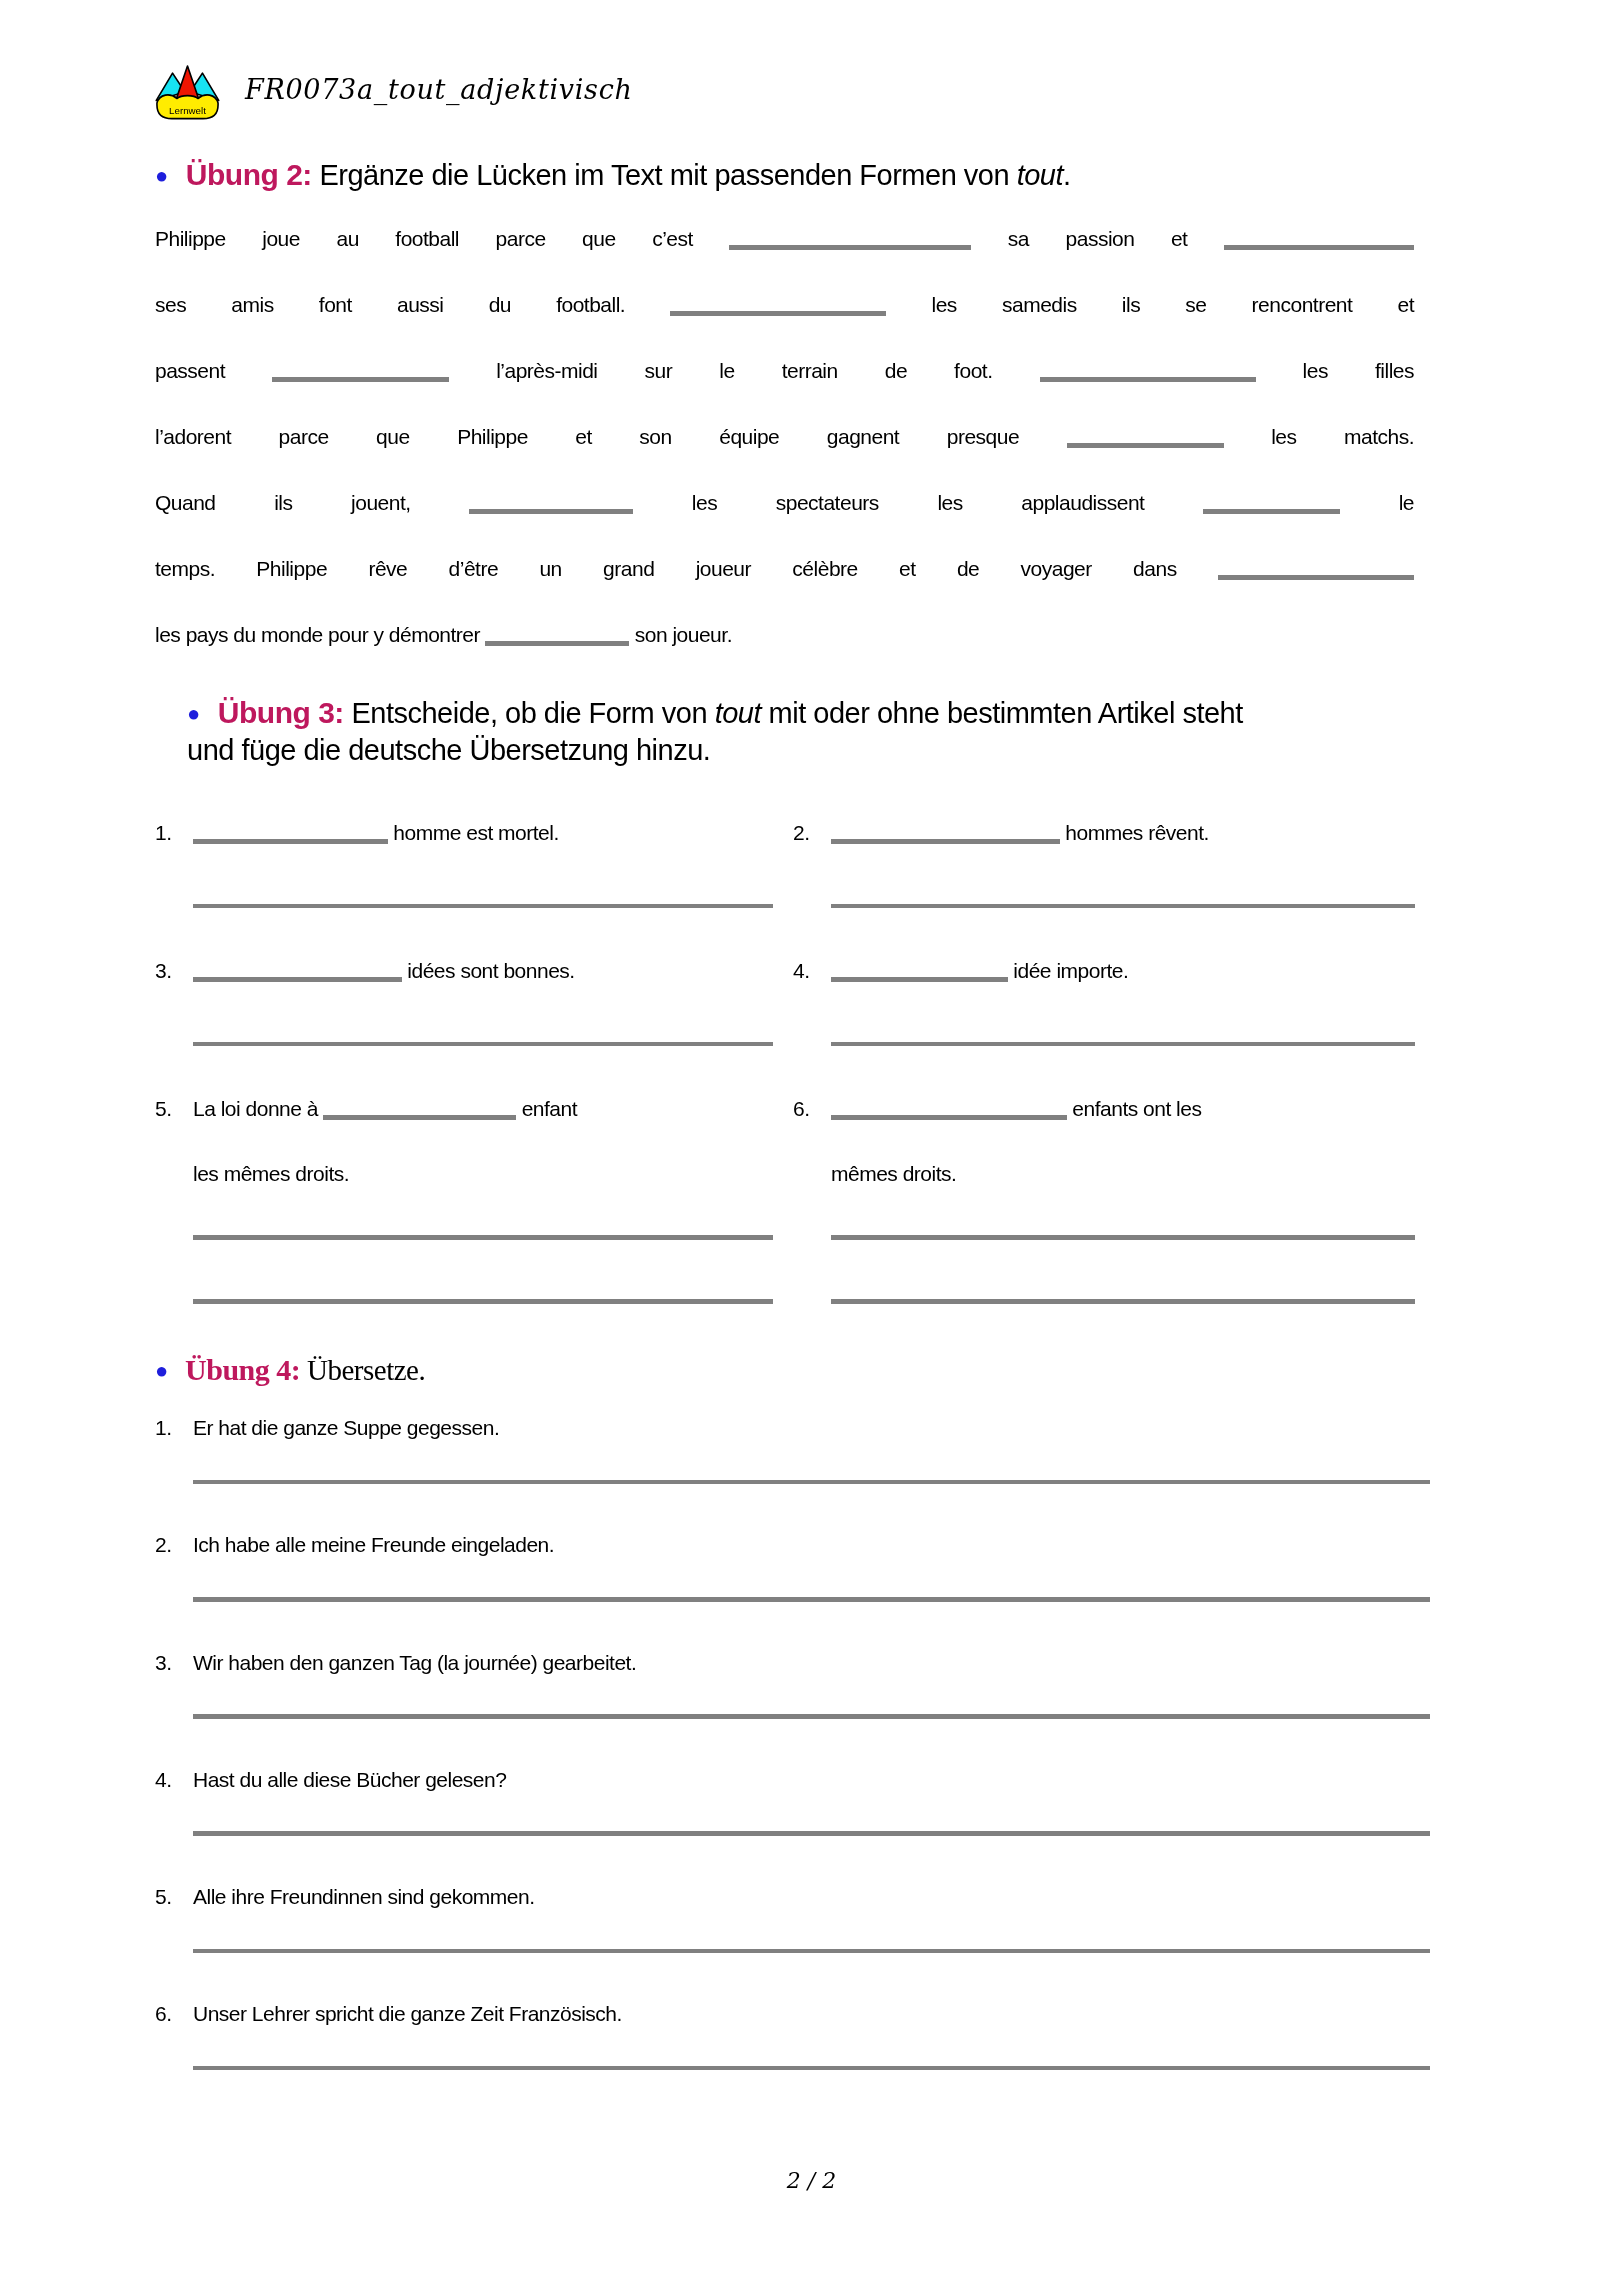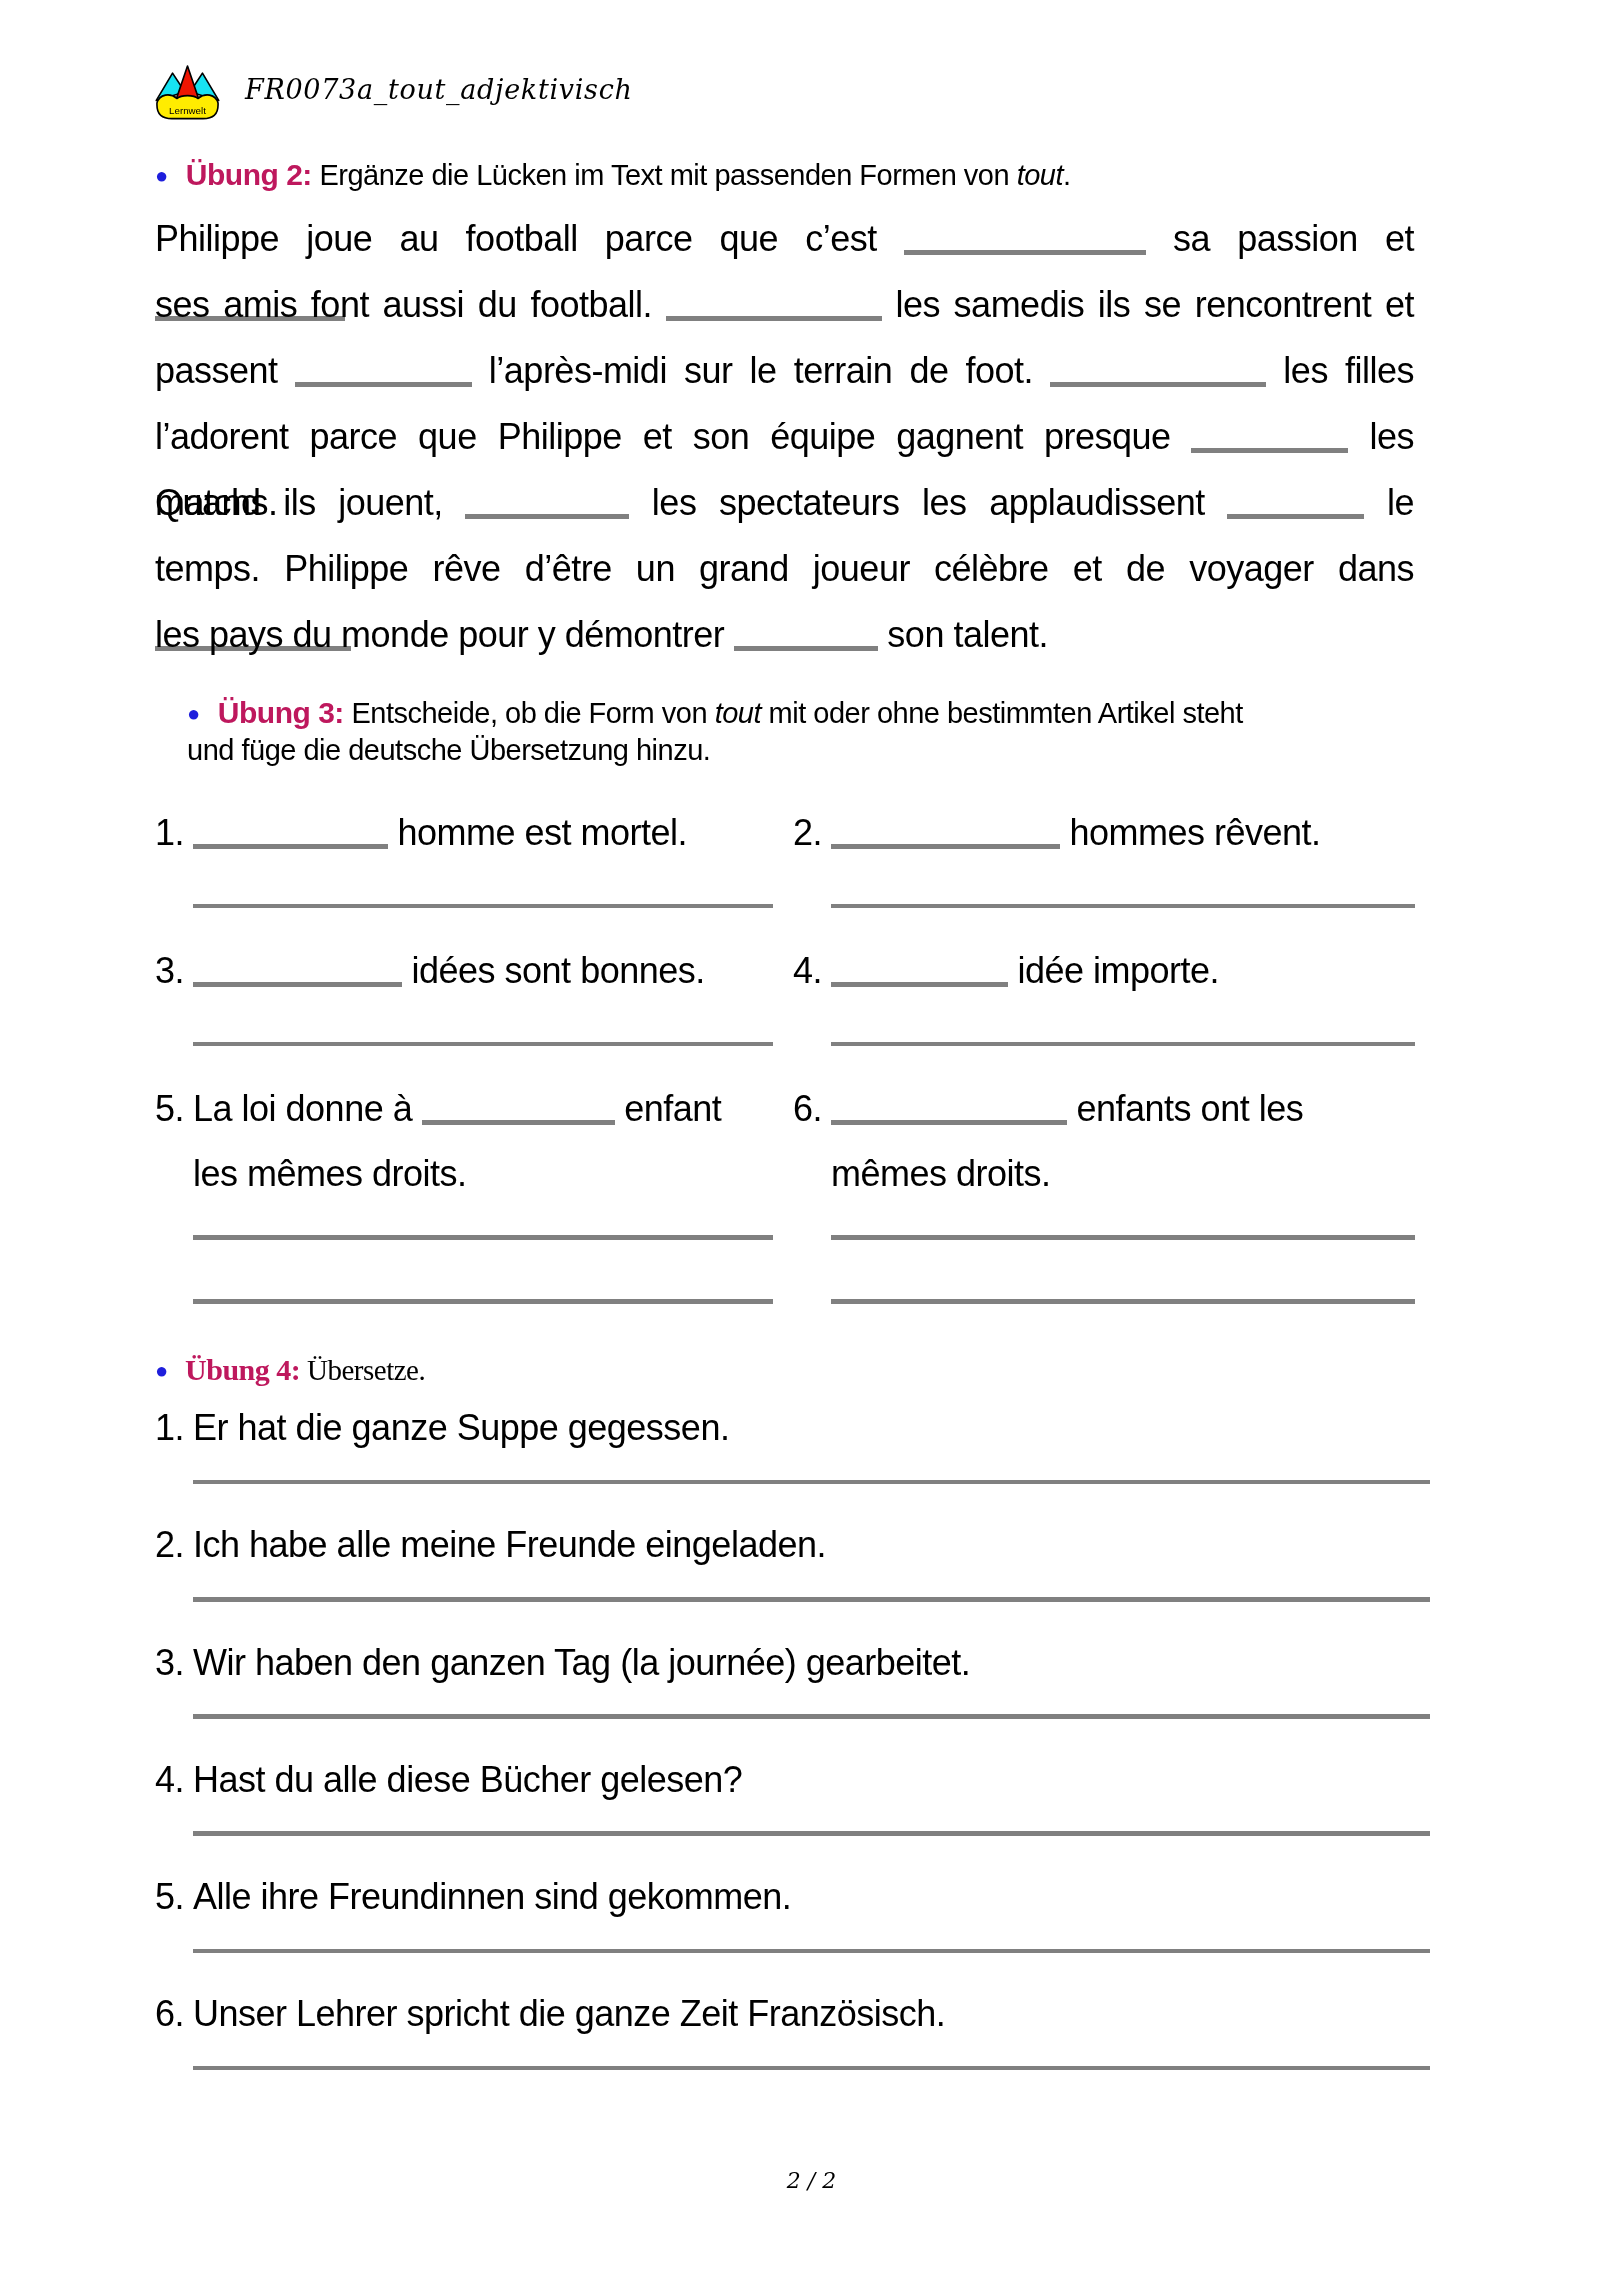--- a/index.html
+++ b/index.html
@@ -21,21 +21,21 @@
 
   
   .exhead{font-size:29px;letter-spacing:-0.5px;line-height:37px;}
   .exhead.mt1{margin-top:35px;}
   .bullet{color:#1e1edc;font-size:22px;margin-right:10.5px;vertical-align:2px;}
   .exlabel{color:#be185d;font-weight:bold;font-size:30px;}
   .it{font-style:italic;}
   .jfull{text-align:justify;margin-left:32px;}
 
   
-  .txt{font-size:36px;letter-spacing:-0.5px;}
+  .txt{font-size:21px;letter-spacing:-0.5px;}
   .para{margin-top:11.8px;}
   .jline{height:66px;line-height:66px;text-align:justify;text-align-last:justify;}
   .pline{height:66px;line-height:66px;}
   .blank{display:inline-block;height:4.6px;background:#808080;vertical-align:-3.9px;}
   .ansline{height:4.6px;background:#808080;}
 
   
   .ex3head{margin-top:26px;}
   .ex3-grid{
     display:grid;grid-template-columns:618px 622px;column-gap:20px;row-gap:29.5px;
@@ -112,21 +112,21 @@
       <span class="blank" style="width:137px"></span>
       <span>le</span>
     </div>
     <div class="jline">
       <span>temps. Philippe rêve d’être un grand joueur célèbre et de voyager dans</span>
       <span class="blank" style="width:196px"></span>
     </div>
     <div class="pline">
       <span>les pays du monde pour y démontrer</span>
       <span class="blank" style="width:144px"></span>
-      <span>son talent.</span>
+      <span>son joueur.</span>
     </div>
   </div>
 
   <div class="exhead ex3head jfull">
     <span class="bullet">●</span>
     <span class="exlabel">Übung 3:</span>
     <span>Entscheide, ob die Form von</span>
     <span class="it">tout</span>
     <span>mit oder ohne bestimmten Artikel steht</span>
     <br>

